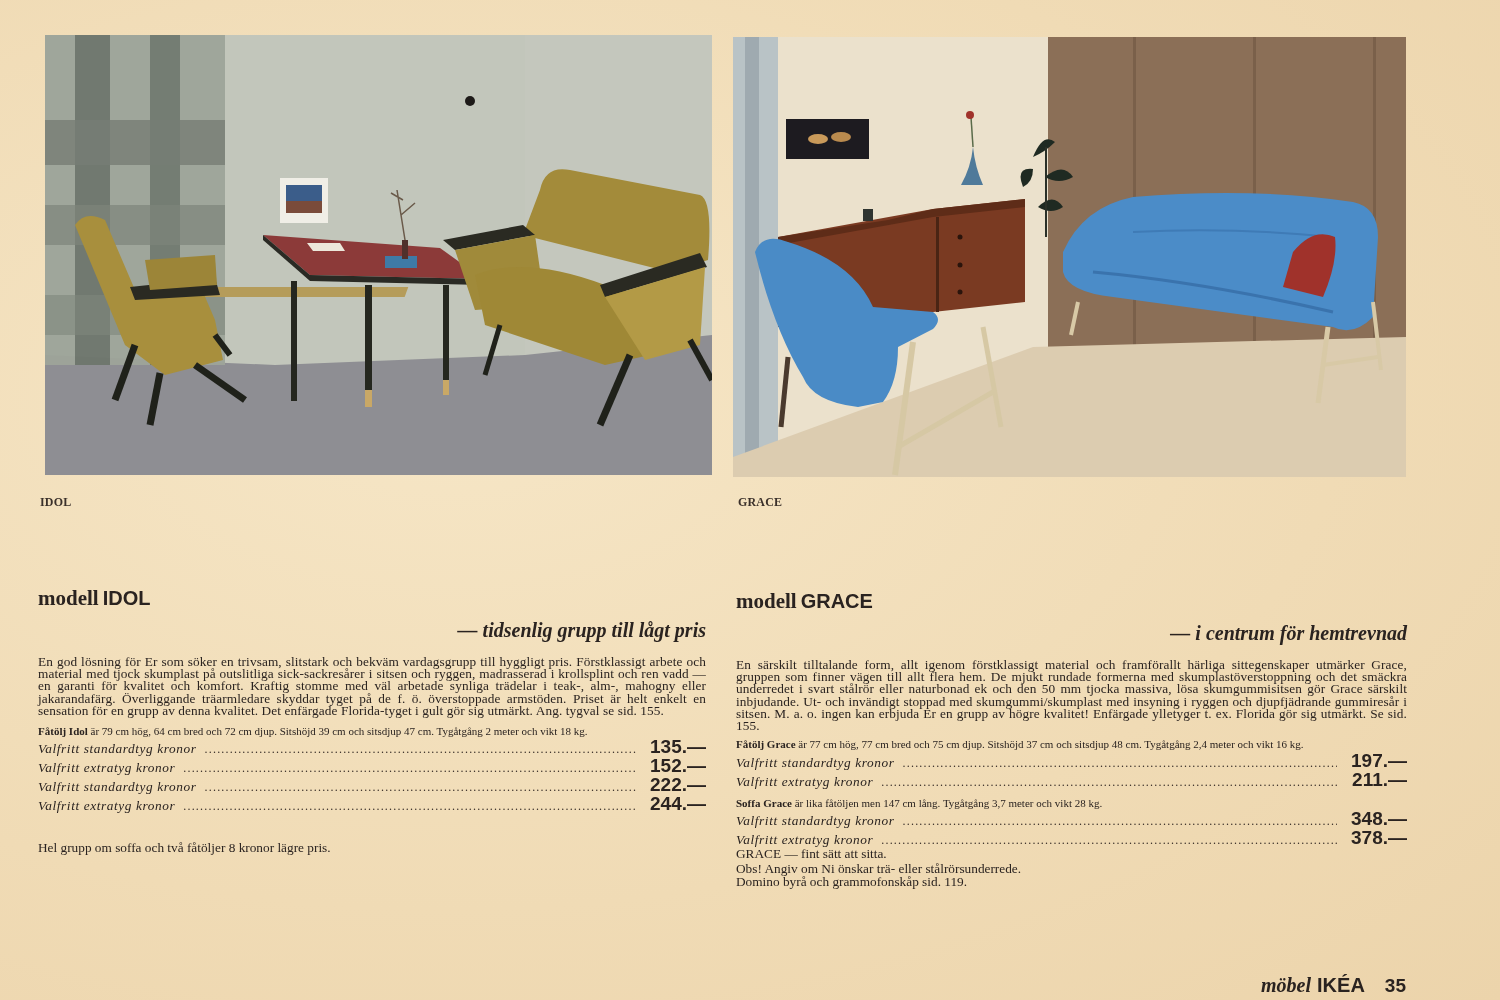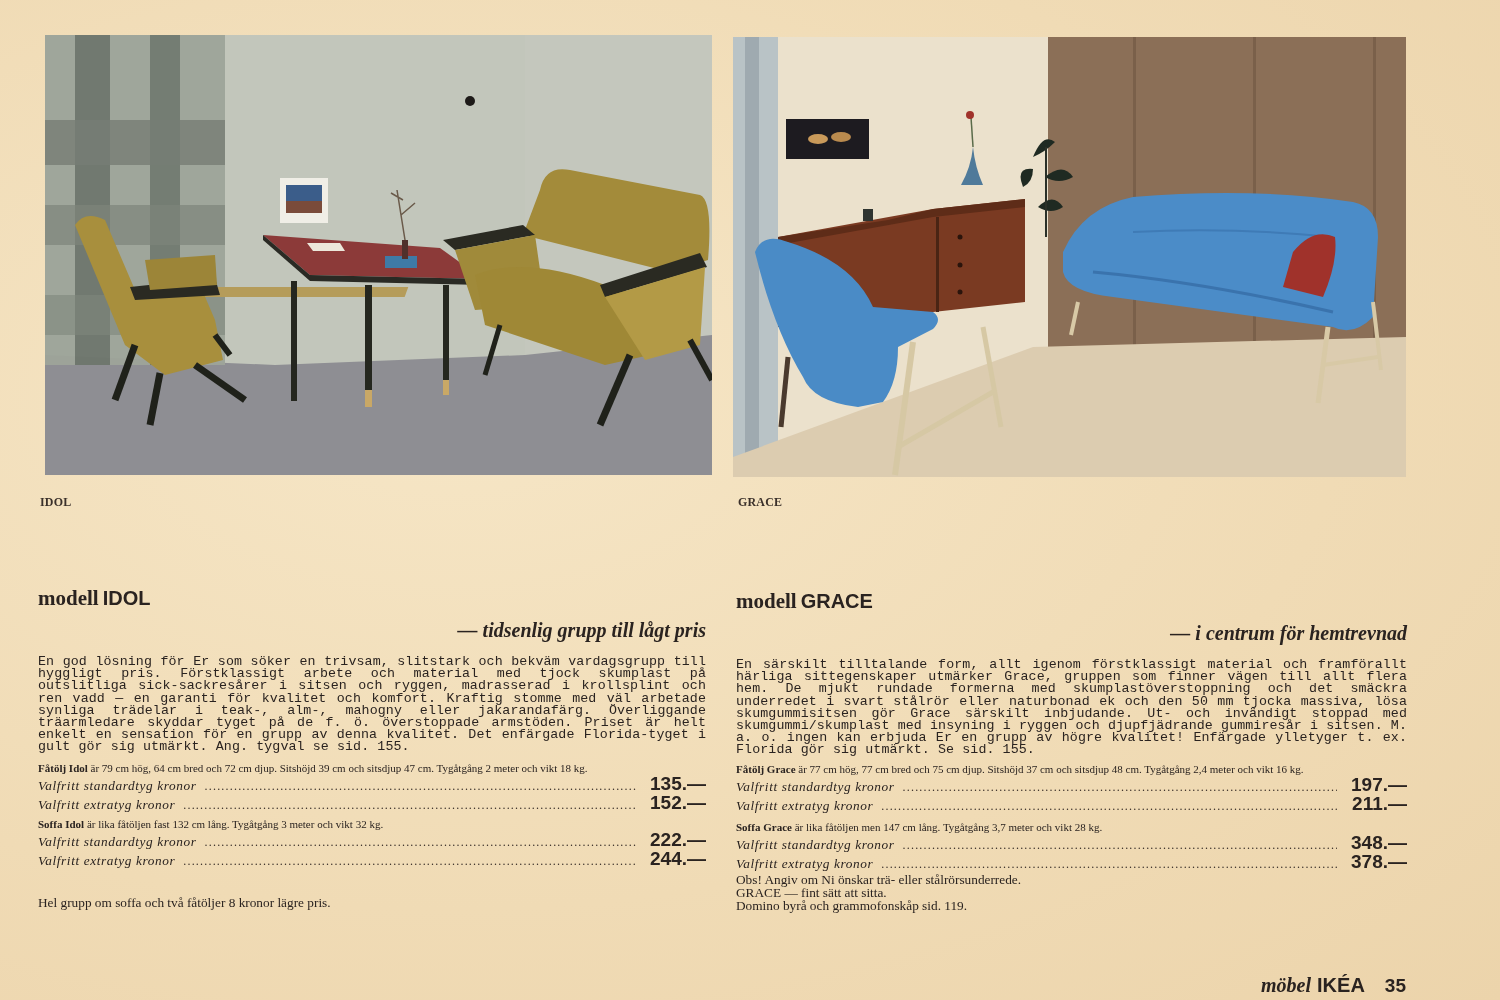--- a/index.html
+++ b/index.html
@@ -17,21 +17,21 @@
   #cap-idol { left:40px; top:494px; }
   #cap-grace { left:738px; top:494px; }
 
   .col { position:absolute; }
   #col-idol { left:38px; top:584px; width:668px; }
   #col-grace { left:736px; top:587px; width:671px; }
   .title { font-size:21px; height:28px; line-height:28px; white-space:nowrap; }
   .title .modell { font-weight:bold; font-family:"Liberation Serif", serif; }
   .title .name { font-family:"Liberation Sans", sans-serif; font-weight:bold; font-size:20px; margin-left:4px; }
   .tagline { text-align:right; font-style:italic; font-weight:bold; font-size:20px; margin-top:4px; height:28px; line-height:28px;font-family:Liberation Serif, serif; }
-  .body-text { font-size:13.3px; line-height:12.2px; text-align:justify; margin-top:12px; letter-spacing:0.1px;font-family:Liberation Mono, monospace; }
+  .body-text { font-size:13.3px; line-height:12.2px; text-align:justify; margin-top:12px; letter-spacing:0.1px; }
   .spec { font-size:11px; line-height:12.4px; margin-top:8px; text-align:justify; }
   .spec b { font-weight:bold; }
   .price-row { display:flex; align-items:baseline; font-size:13.3px; height:19px; line-height:19px; }
   .price-row .lbl { white-space:nowrap; letter-spacing:0.6px;font-style:italic; }
   .price-row .dots { flex:1; overflow:hidden; white-space:nowrap; margin:0 14px 0 8px; color:#3a302a; letter-spacing:1.2px; font-size:12px; }
   .price-row .dots::after { content:"......................................................................................................................................................................................"; }
   .price-row .val { font-family:"Liberation Sans", sans-serif; font-weight:bold; font-size:19px; white-space:nowrap; }
   .note { font-size:13.3px; line-height:13px; }
   #idol-group-note { margin-top:28px; }
   .footer { position:absolute; right:94px; top:974px; font-size:20px; white-space:nowrap; }
@@ -182,24 +182,20 @@
     <span class="lbl">Valfritt standardtyg kronor</span>
       <span class="dots"></span>
       <span class="val">135.—</span>
   </div>
   <div class="price-row">
     <span class="lbl">Valfritt extratyg kronor</span>
       <span class="dots"></span>
       <span class="val">152.—</span>
   </div>
 
-  <div class="spec" style="margin-top:6px">
-    <b>Soffa Idol</b>
-    <span>är lika fåtöljen fast 132 cm lång. Tygåtgång 3 meter och vikt 32 kg.</span>
-  </div>
   <div class="price-row">
     <span class="lbl">Valfritt standardtyg kronor</span>
       <span class="dots"></span>
       <span class="val">222.—</span>
   </div>
   <div class="price-row">
     <span class="lbl">Valfritt extratyg kronor</span>
       <span class="dots"></span>
       <span class="val">244.—</span>
   </div>
@@ -237,20 +233,20 @@
     <span class="lbl">Valfritt standardtyg kronor</span>
       <span class="dots"></span>
       <span class="val">348.—</span>
   </div>
   <div class="price-row">
     <span class="lbl">Valfritt extratyg kronor</span>
       <span class="dots"></span>
       <span class="val">378.—</span>
   </div>
 
+  <div class="note">GRACE — fint sätt att sitta.</div>
   <div class="note" style="margin-top:2px">Obs! Angiv om Ni önskar trä- eller stålrörsunderrede.</div>
-  <div class="note">GRACE — fint sätt att sitta.</div>
   <div class="note">Domino byrå och grammofonskåp sid. 119.</div>
 </div>
 
 <div class="footer">
   <span class="mobel">möbel</span><span class="brand">IKÉA</span><span class="page">35</span>
 </div>
 
 </body></html>

